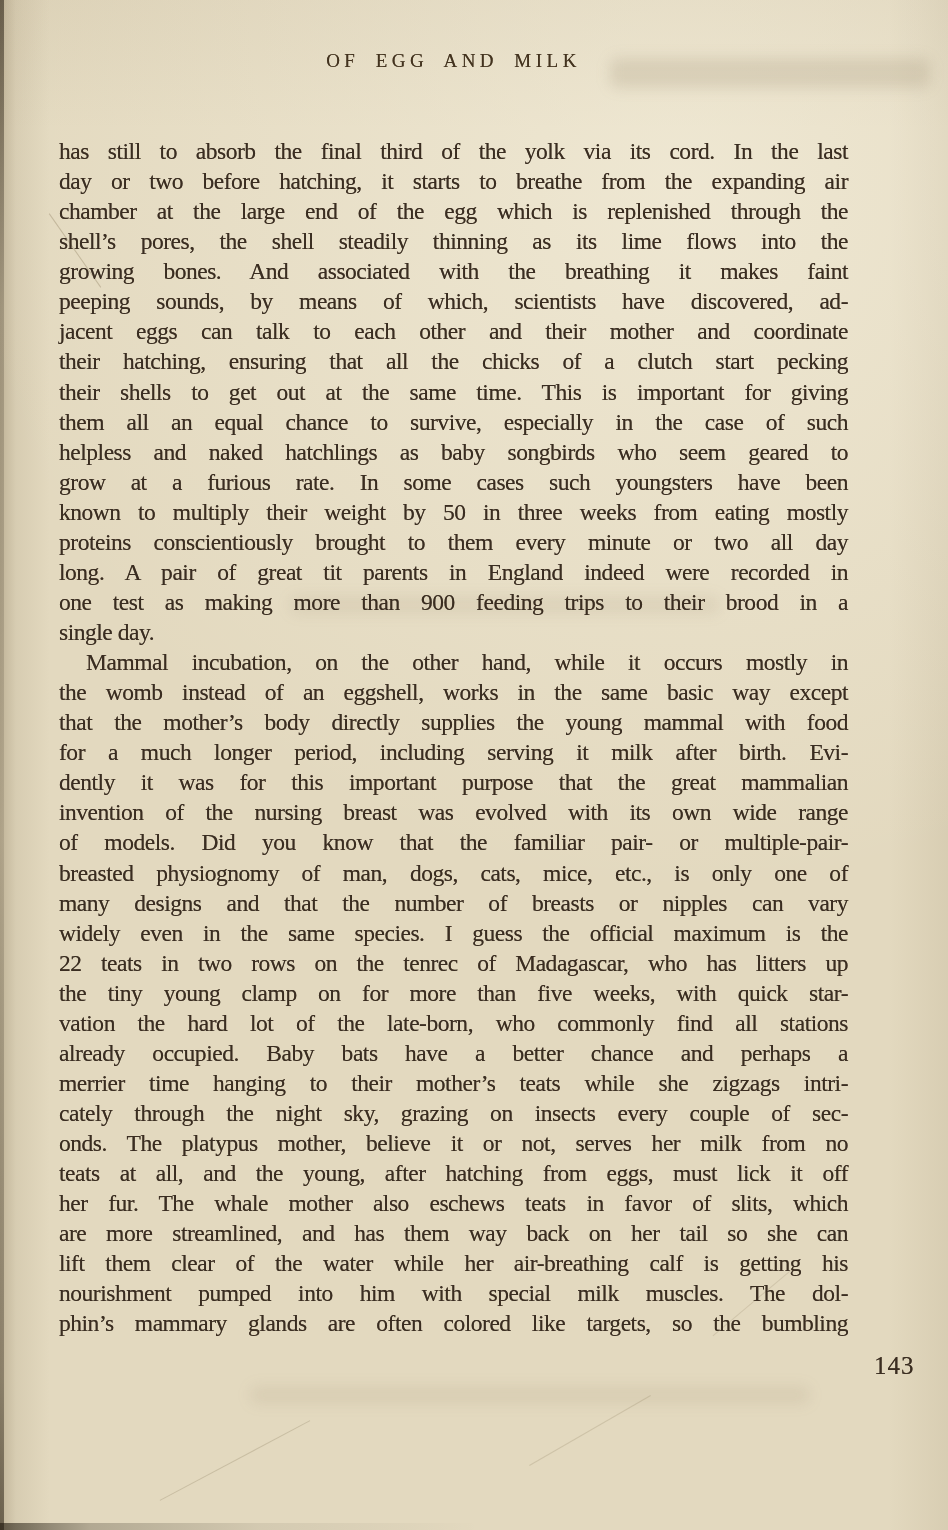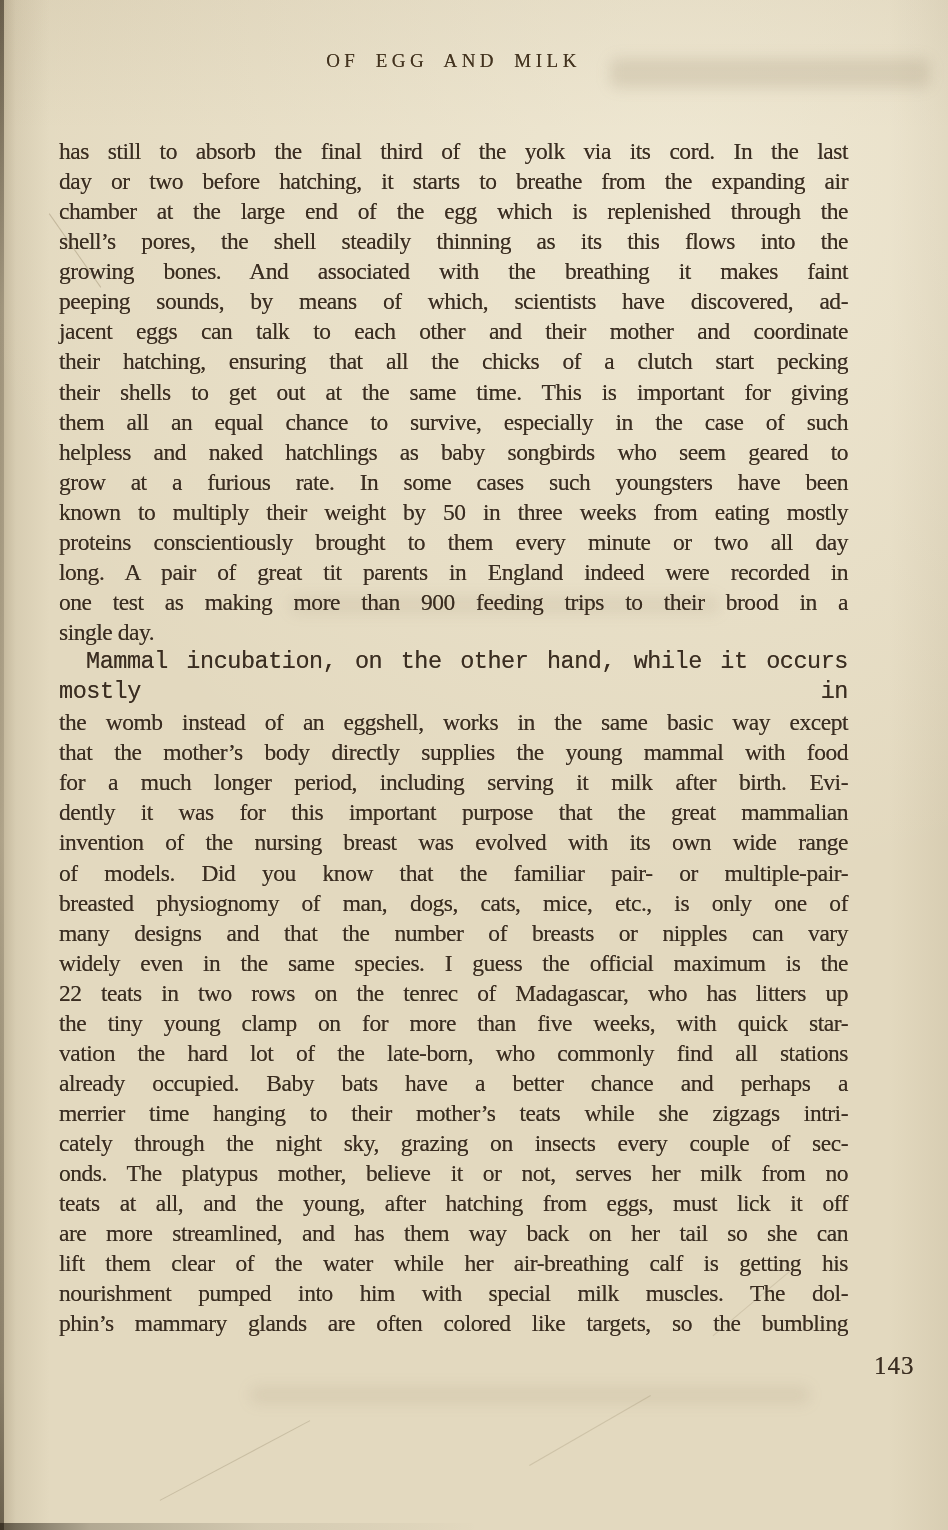--- a/index.html
+++ b/index.html
@@ -84,21 +84,21 @@
   .line {
     font-size: 23.5px;
     line-height: 30.07px;
     letter-spacing: -0.02em;
     text-align: justify;
     text-align-last: justify;
     white-space: normal;
     text-shadow: 0 0 0.5px rgba(58,45,33,0.65);
   }
   .line.flush-last { text-align-last: left; }
-  .line.indent { text-indent: 27px; font-family: Liberation Mono, monospace; }
+  .line.indent { text-indent: 27px; }
   .page-number {
     position: absolute;
     left: 874px;
     top: 1351px;
     font-size: 25px;
     line-height: 30.07px;
     letter-spacing: 1px;
     text-shadow: 0 0 0.5px rgba(58,45,33,0.65);
   }
 </style>
@@ -115,21 +115,21 @@
   <div class="scratch sc-2"></div>
   <div class="scratch sc-3"></div>
   <div class="scratch sc-4"></div>
 
   <div class="running-head">OF EGG AND MILK</div>
 
   <div class="text-block">
       <div class="line">has still to absorb the final third of the yolk via its cord.  In the last</div>
       <div class="line">day or two before hatching, it starts to breathe from the expanding air</div>
       <div class="line">chamber at the large end of the egg which is replenished through the</div>
-      <div class="line">shell’s pores, the shell steadily thinning as its this flows into the</div>
+      <div class="line">shell’s pores, the shell steadily thinning as its lime flows into the</div>
       <div class="line">growing bones.  And associated with the breathing it makes faint</div>
       <div class="line">peeping sounds, by means of which, scientists have discovered, ad-</div>
       <div class="line">jacent eggs can talk to each other and their mother and coordinate</div>
       <div class="line">their hatching, ensuring that all the chicks of a clutch start pecking</div>
       <div class="line">their shells to get out at the same time.  This is important for giving</div>
       <div class="line">them all an equal chance to survive, especially in the case of such</div>
       <div class="line">helpless and naked hatchlings as baby songbirds who seem geared to</div>
       <div class="line">grow at a furious rate.  In some cases such youngsters have been</div>
       <div class="line">known to multiply their weight by 50 in three weeks from eating mostly</div>
       <div class="line">proteins conscientiously brought to them every minute or two all day</div>
@@ -147,20 +147,21 @@
       <div class="line">many designs and that the number of breasts or nipples can vary</div>
       <div class="line">widely even in the same species.  I guess the official maximum is the</div>
       <div class="line">22 teats in two rows on the tenrec of Madagascar, who has litters up</div>
       <div class="line">the tiny young clamp on for more than five weeks, with quick star-</div>
       <div class="line">vation the hard lot of the late-born, who commonly find all stations</div>
       <div class="line">already occupied.  Baby bats have a better chance and perhaps a</div>
       <div class="line">merrier time hanging to their mother’s teats while she zigzags intri-</div>
       <div class="line">cately through the night sky, grazing on insects every couple of sec-</div>
       <div class="line">onds.  The platypus mother, believe it or not, serves her milk from no</div>
       <div class="line">teats at all, and the young, after hatching from eggs, must lick it off</div>
+      <div class="line">her fur.  The whale mother also eschews teats in favor of slits, which</div>
       <div class="line">are more streamlined, and has them way back on her tail so she can</div>
       <div class="line">lift them clear of the water while her air-breathing calf is getting his</div>
       <div class="line">nourishment pumped into him with special milk muscles.  The dol-</div>
       <div class="line">phin’s mammary glands are often colored like targets, so the bumbling</div>
     </div>
 
   <div class="page-number">143</div>
 </div>
 
 </body></html>

